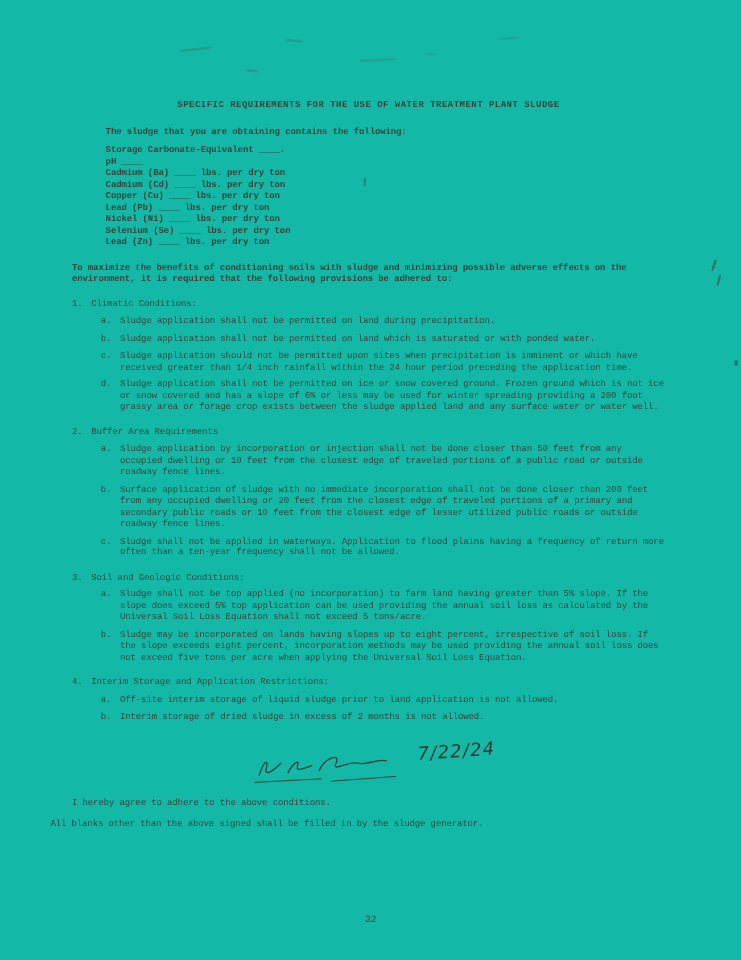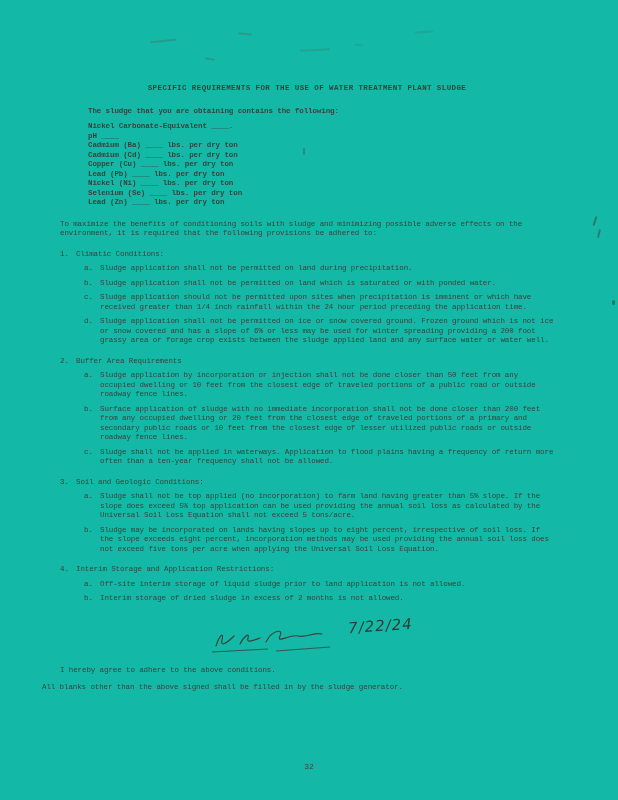--- a/index.html
+++ b/index.html
@@ -14,21 +14,21 @@
     font-size:7.5px; line-height:9.5px; letter-spacing:-0.1px;
     opacity:0.93;
   }
   .doc-title {
     text-align:center; font-weight:bold; letter-spacing:0.4px;
     margin-bottom:13px;
   }
   .intro-block { padding-left:28px;font-weight:bold; }
   .intro-line { margin-bottom:6px; }
   .c-line { white-space:nowrap; }
-  .preamble { margin-top:12px; }
+  .preamble { margin-top:12px;font-weight:bold; }
   .section { margin-top:11px; }
   .sec-head { display:flex; }
   .sec-num { width:16px; flex:none; }
   .sec-title { flex:1; }
   .item { display:flex; margin-top:5px; padding-left:24px; }
   .letter { width:16px; flex:none; }
   .itext { flex:1; }
   .sig-row { position:relative; margin-top:16px; margin-left:150px; height:40px; }
   .sig-svg { position:absolute; left:0; top:2px; }
   .sig-date {
@@ -70,21 +70,21 @@
   <div class="artifact a8"></div>
   <div class="artifact a9"></div>
   <div class="artifact a10"></div>
 
   <div class="content">
 
     <div class="doc-title">SPECIFIC REQUIREMENTS FOR THE USE OF WATER TREATMENT PLANT SLUDGE</div>
 
     <div class="intro-block">
       <div class="intro-line">The sludge that you are obtaining contains the following:</div>
-      <div class="c-line">Nickel Carbonate-Equivalent ____.</div>
+      <div class="c-line">Storage Carbonate-Equivalent ____.</div>
       <div class="c-line">pH ____</div>
       <div class="c-line">Cadmium (Ba) ____ lbs. per dry ton</div>
       <div class="c-line">Cadmium (Cd) ____ lbs. per dry ton</div>
       <div class="c-line">Copper (Cu) ____ lbs. per dry ton</div>
       <div class="c-line">Lead (Pb) ____ lbs. per dry ton</div>
       <div class="c-line">Nickel (Ni) ____ lbs. per dry ton</div>
       <div class="c-line">Selenium (Se) ____ lbs. per dry ton</div>
       <div class="c-line">Lead (Zn) ____ lbs. per dry ton</div>
     </div>
 

